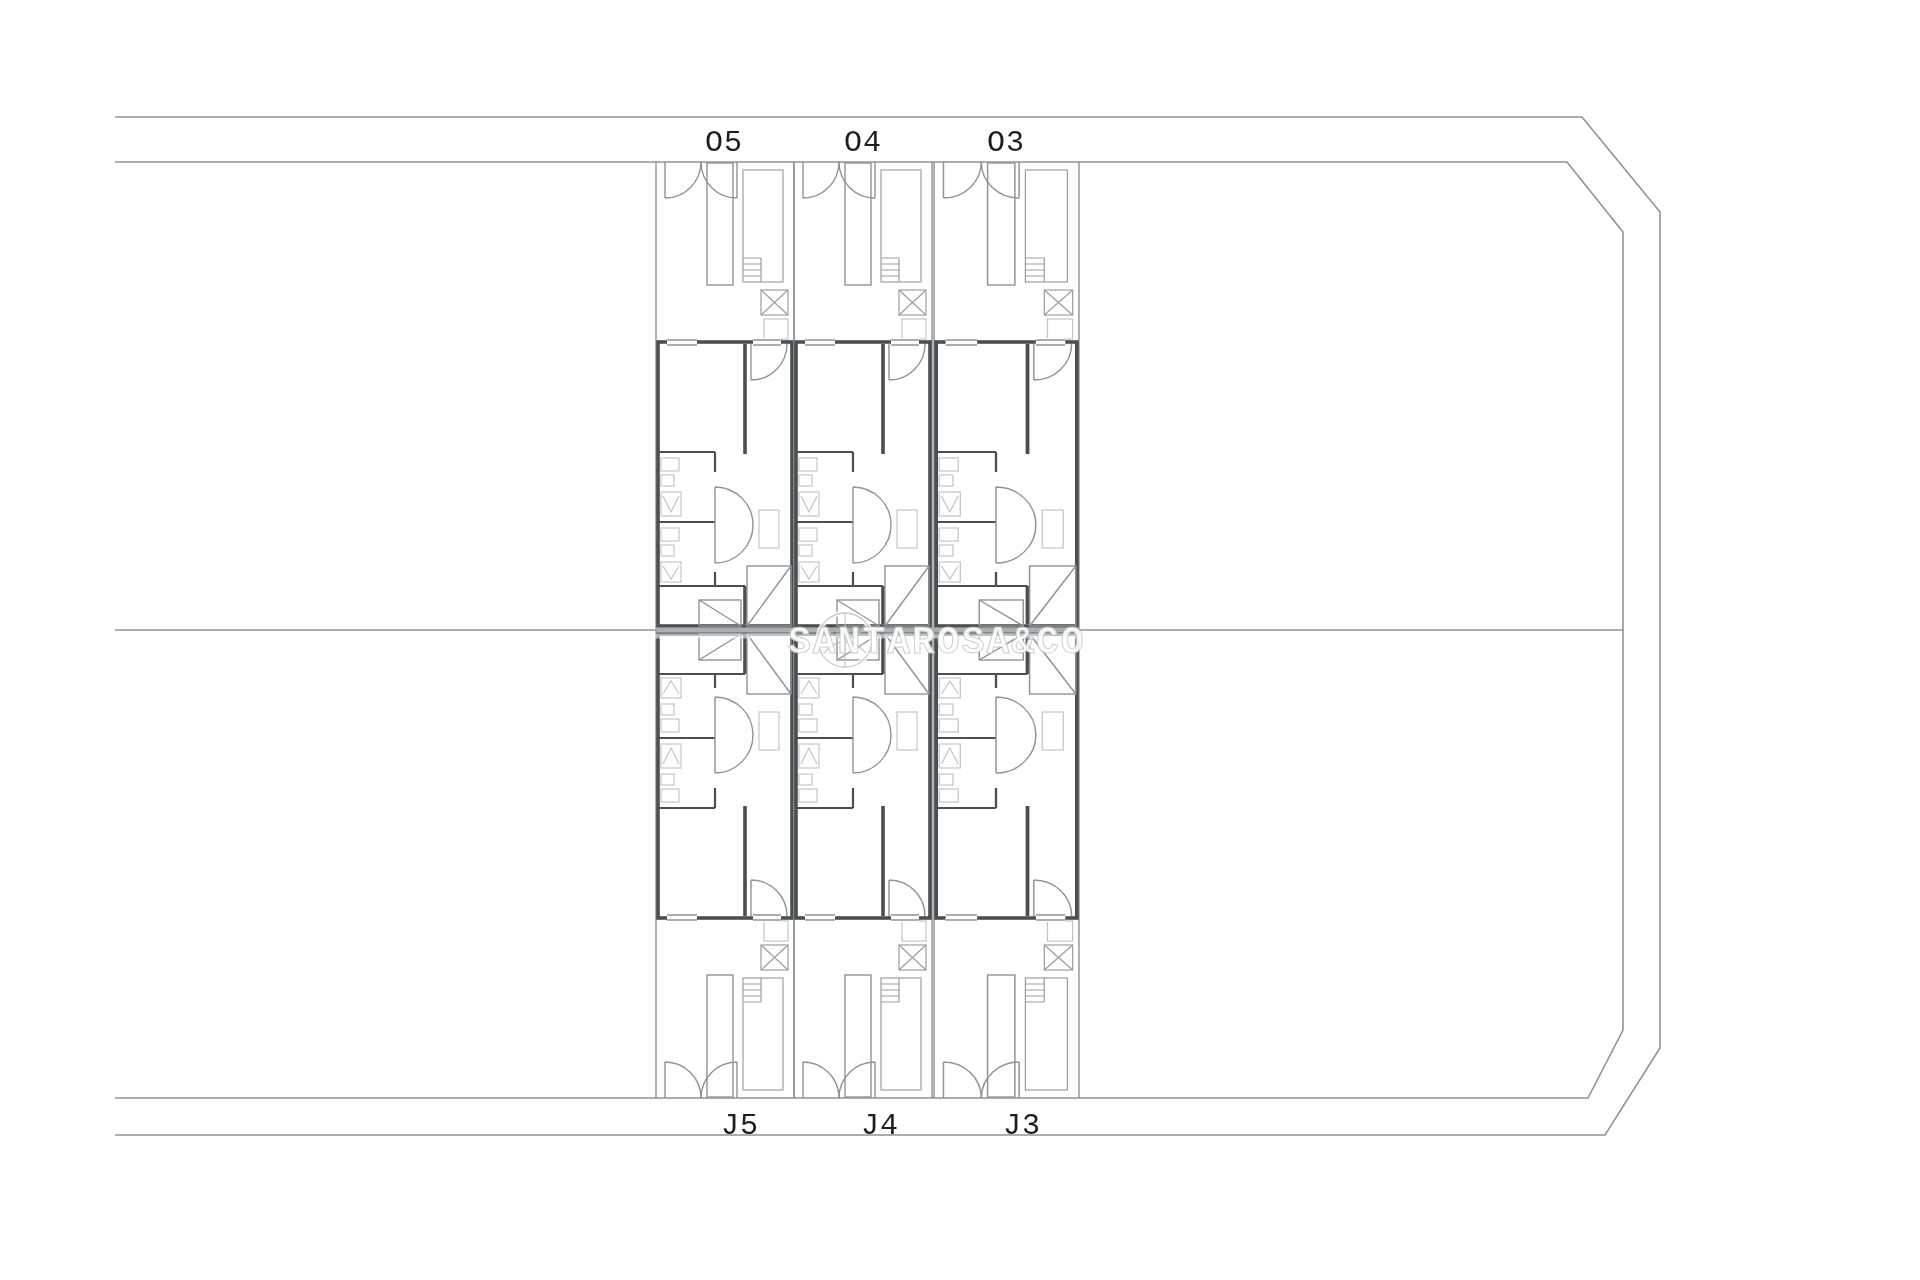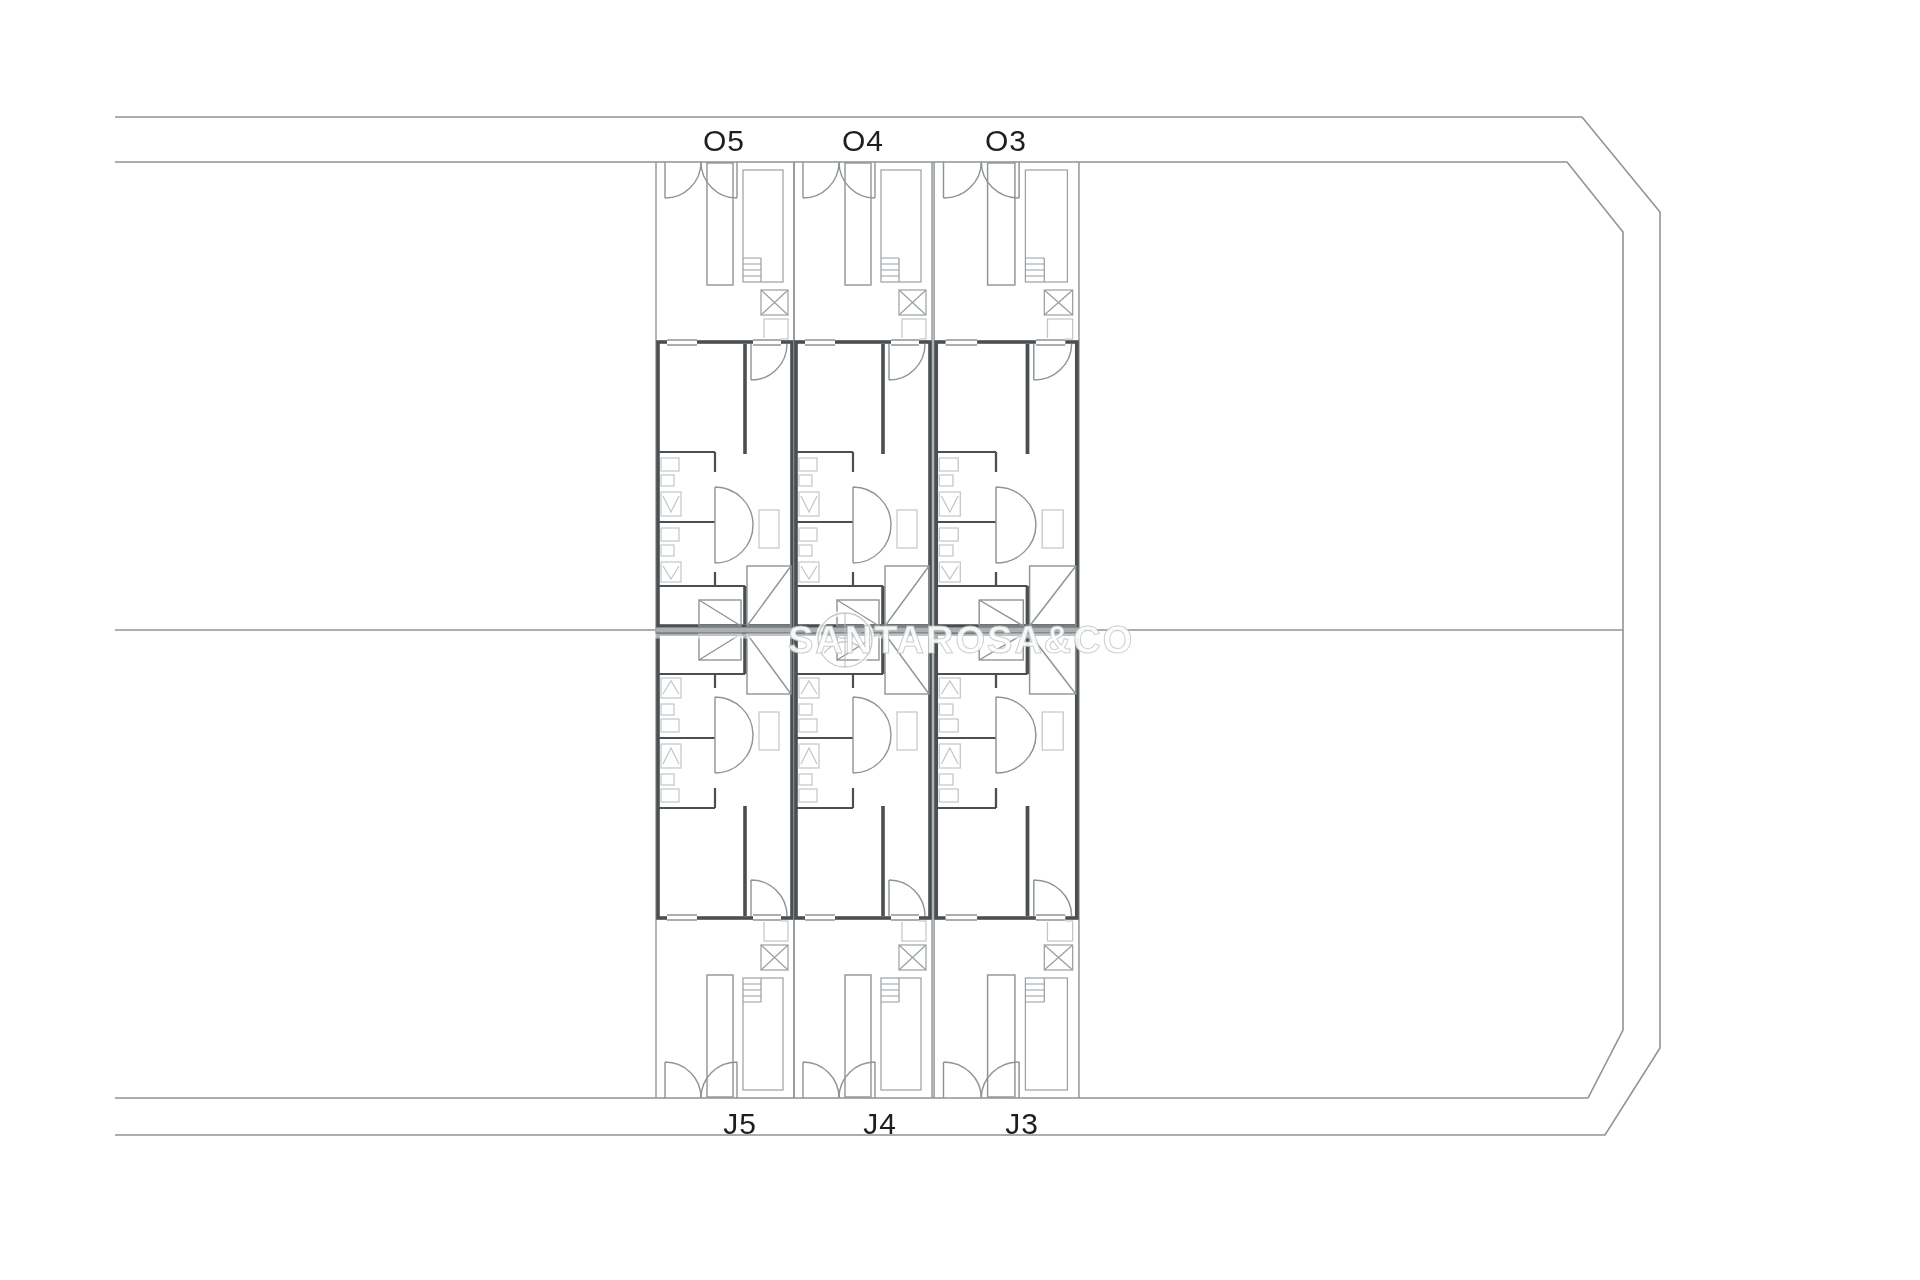--- a/index.html
+++ b/index.html
@@ -1,17 +1,17 @@
 <!DOCTYPE html>
 <html style="--background: #ffffff; --line: #8f9496; --pool: #9aa0a3; --wall: #4b4f52; --fixture: #c2c6c8; --label: #1c1e20; --watermark_fill: #ffffff; --watermark_edge: #b9bdbf;"><head>
 <meta charset="utf-8">
 <style>
   html,body{margin:0;padding:0;background:#fff;}
   .sheet{position:relative;width:1920px;height:1280px;background:var(--background,#ffffff);
-         font-family:Liberation Sans, sans-serif;overflow:hidden;}
+         font-family:Liberation Mono, monospace;overflow:hidden;}
   svg{display:block;}
   .thin{stroke:var(--line,#8f9496);stroke-width:1.4;fill:none;}
   .road{stroke:var(--line,#8f9496);stroke-width:1.6;fill:none;}
   .wall{stroke:var(--wall,#4b4f52);stroke-width:3.6;fill:none;}
   .wall2{stroke:var(--wall,#4b4f52);stroke-width:2.2;fill:none;}
   .fix{stroke:var(--fixture,#c2c6c8);stroke-width:1.2;fill:none;}
   .fix2{stroke:var(--pool,#9aa0a3);stroke-width:1.2;fill:none;}
   .label{font-size:30px;font-weight:500;letter-spacing:1px;fill:var(--label,#1c1e20);text-anchor:middle;}
   .wm-band{stroke:var(--watermark_fill,#ffffff);stroke-width:5;opacity:.55;fill:none;}
   .wm-ring-halo{stroke:var(--watermark_fill,#ffffff);stroke-width:5;opacity:.85;fill:none;}

